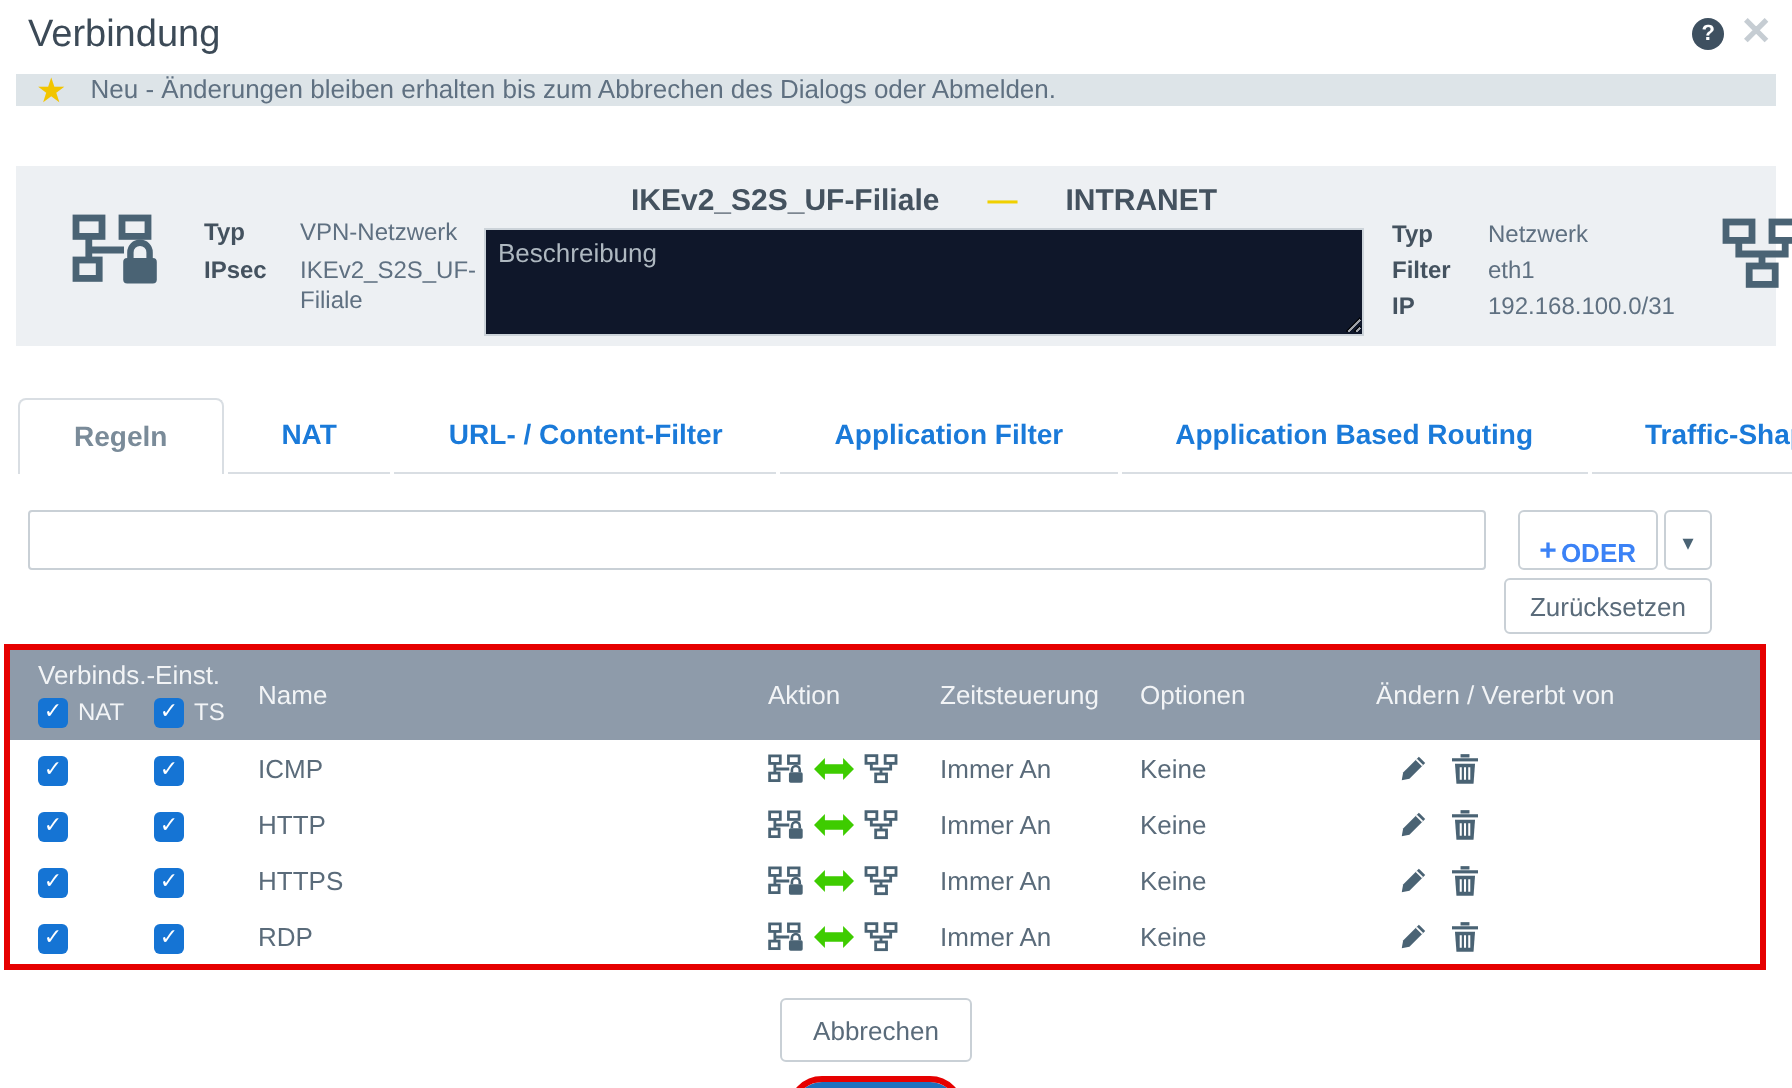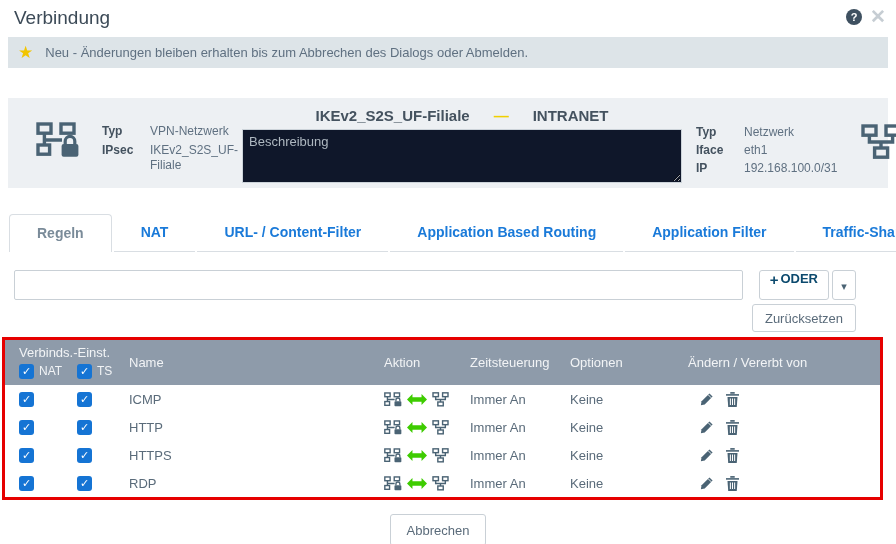--- a/index.html
+++ b/index.html
@@ -10,21 +10,21 @@
   .dlg-head { position:relative; padding:7px 14px 6px 14px; }
   .dlg-title { font-size:19px; font-weight:400; color:#3c4a57; }
   .head-icons { position:absolute; right:10px; top:9px; display:flex; align-items:center; gap:8px; }
   .help-circle { width:16px; height:16px; border-radius:50%; background:#3e5060; color:#fff;
     font-size:11px; font-weight:700; text-align:center; line-height:16px; display:inline-block; cursor:pointer; }
   .help-circle::after { content:"?"; }
   .close-x { color:#c6cdd3; font-size:19px; font-weight:700; line-height:16px; cursor:pointer; }
   .close-x::after { content:"✕"; }
 
   
-  .notice { margin:2px 8px 0 8px; background:#dde4e8; height:31px; display:flex; align-items:center;
+  .notice { margin:2px 8px 0 8px; background:#dde4e8; height:16px; display:flex; align-items:flex-start;
     padding:0 10px; font-size:13px; color:#5f7081; }
   .star { color:#f2c500; font-size:17px; margin-right:12px; line-height:1; }
   .star::before { content:"★"; }
 
   
   .panel { margin:30px 8px 0 8px; background:#edf0f3; height:90px; display:flex; align-items:flex-start; }
   .icon-slate { color:#4a6374; }
   .big-icon { margin:24px 0 0 28px; flex:none; }
   .left-meta { margin:26px 0 0 22px; flex:none; display:grid; grid-template-columns:42px 92px;
     column-gap:6px; row-gap:3px; font-size:12px; line-height:1.3; }
@@ -49,21 +49,21 @@
     border-bottom:none; border-radius:4px 4px 0 0; }
 
   
   .filter-row { margin:18px 40px 0 14px; display:flex; align-items:center; }
   .filter-label { font-size:13px; font-weight:700; color:#5a6b7a; display:flex; align-items:center; gap:6px; width:152px; flex:none; }
   .help-circle.gray { background:#98a4b0; width:15px; height:15px; line-height:15px; font-size:10px; }
   .filter-input { flex:1; height:30px; border:1px solid #c9d0d6; border-radius:2px; background:#fff;
     font-family:"Liberation Sans", sans-serif; font-size:13px; padding:0 8px; color:#5a6b7a; }
   .btn { background:#fff; border:1px solid #c9d0d6; border-radius:3px; color:#5a6b7a;
     font-family:"Liberation Sans", sans-serif; font-size:13px; cursor:pointer; }
-  .or-btn { height:30px; margin-left:16px; padding:0 10px; font-weight:600; color:#0c4a6e; display:flex; align-items:flex-start; }
+  .or-btn { height:30px; margin-left:16px; padding:0 10px; font-weight:600; color:#3b82f6; display:flex; align-items:flex-end; }
   .plus-glyph::before { content:"+"; font-weight:700; font-size:15px; margin-right:2px; }
   .caret-btn { height:30px; width:24px; margin-left:3px; color:#4a6374; }
   .caret-btn::after { content:"▾"; font-size:11px; }
   .reset-row { margin:4px 40px 0 0; text-align:right; }
   .reset-btn { height:28px; padding:0 12px; }
 
   
   .rules-table { margin:5px 13px 0 2px; border:3px solid #e60000; background:#fff; }
   .tgrid { display:grid; grid-template-columns:58px 52px 255px 86px 100px 118px 1fr; padding-left:14px; align-items:center; }
   .thead { background:#8e9baa; color:#f2f4f6; font-size:13px; font-weight:400;
@@ -154,38 +154,38 @@
     <div class="conn-title">
       <span>IKEv2_S2S_UF-Filiale</span>
       <span class="conn-sep">—</span>
       <span>INTRANET</span>
     </div>
     <textarea class="desc-area" placeholder="Beschreibung" style=""></textarea>
   </div>
   <div class="right-meta">
     <span class="meta-label">Typ</span>
     <span class="meta-value">Netzwerk</span>
-    <span class="meta-label">Iface</span>
+    <span class="meta-label">Filter</span>
     <span class="meta-value">eth1</span>
     <span class="meta-label">IP</span>
     <span class="meta-value">192.168.100.0/31</span>
   </div>
   <span class="right-icon icon-slate">
     <svg width="40" height="36">
         <use href="#icon-network"></use>
       </svg>
   </span>
 </div>
 
 <div class="tabs">
   <div class="tab active">Regeln</div>
   <div class="tab">NAT</div>
   <div class="tab">URL- / Content-Filter</div>
+  <div class="tab">Application Filter</div>
   <div class="tab">Application Based Routing</div>
-  <div class="tab">Application Filter</div>
   <div class="tab">Traffic-Shaping</div>
 </div>
 
 <div class="filter-row">
   <input class="filter-input" type="text" value="" style="">
   <button class="btn or-btn">
     <span class="plus-glyph"></span>
       <span>ODER</span>
   </button>
   <button class="btn caret-btn"></button>

